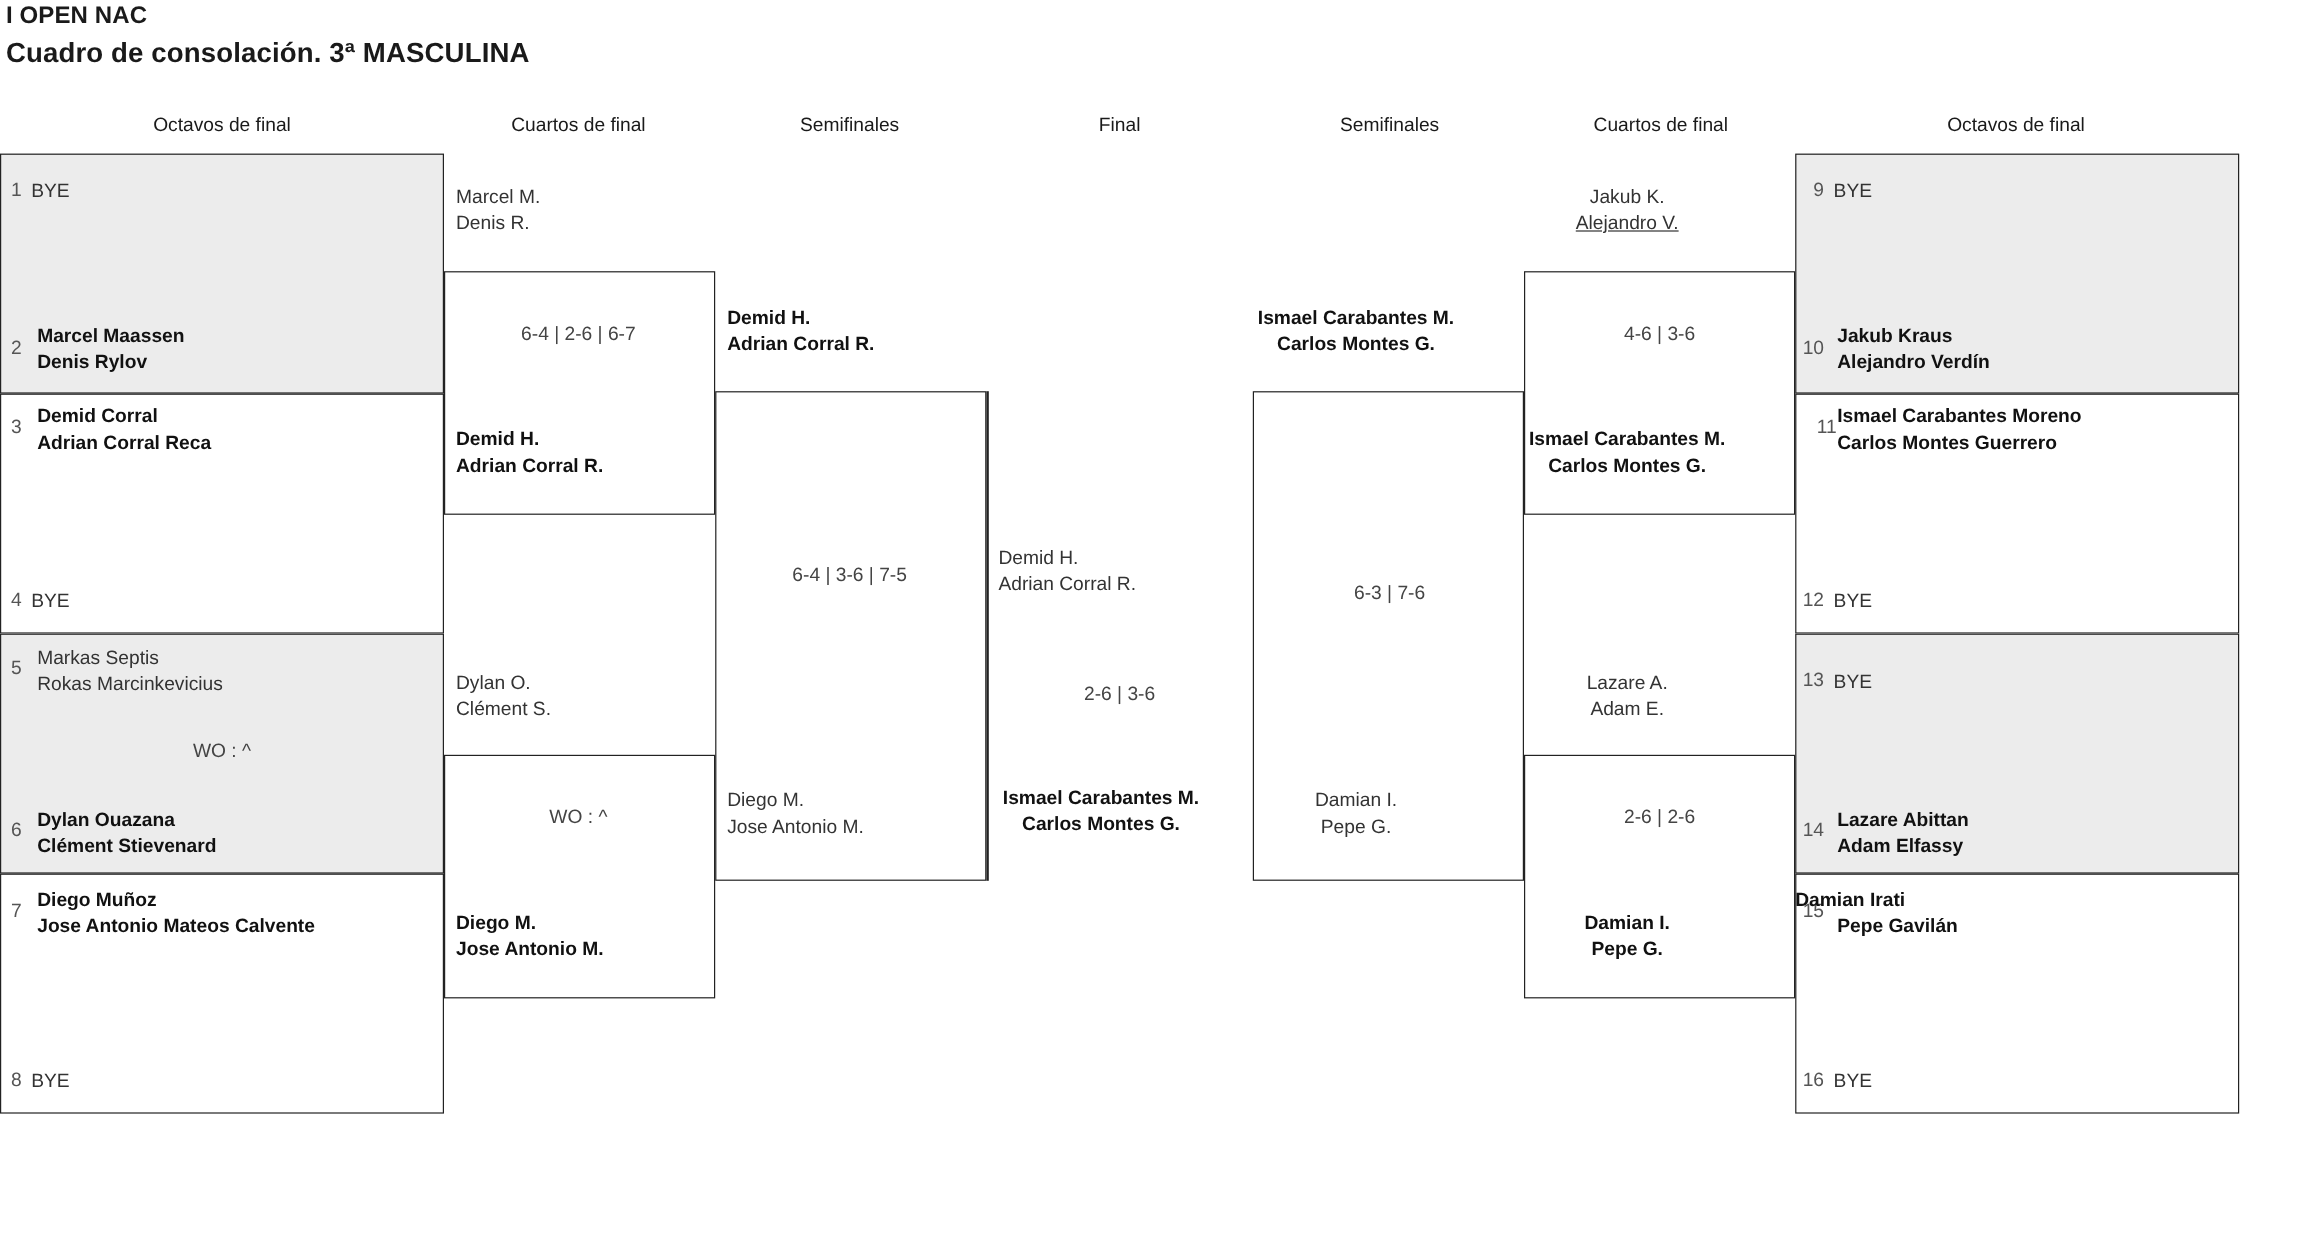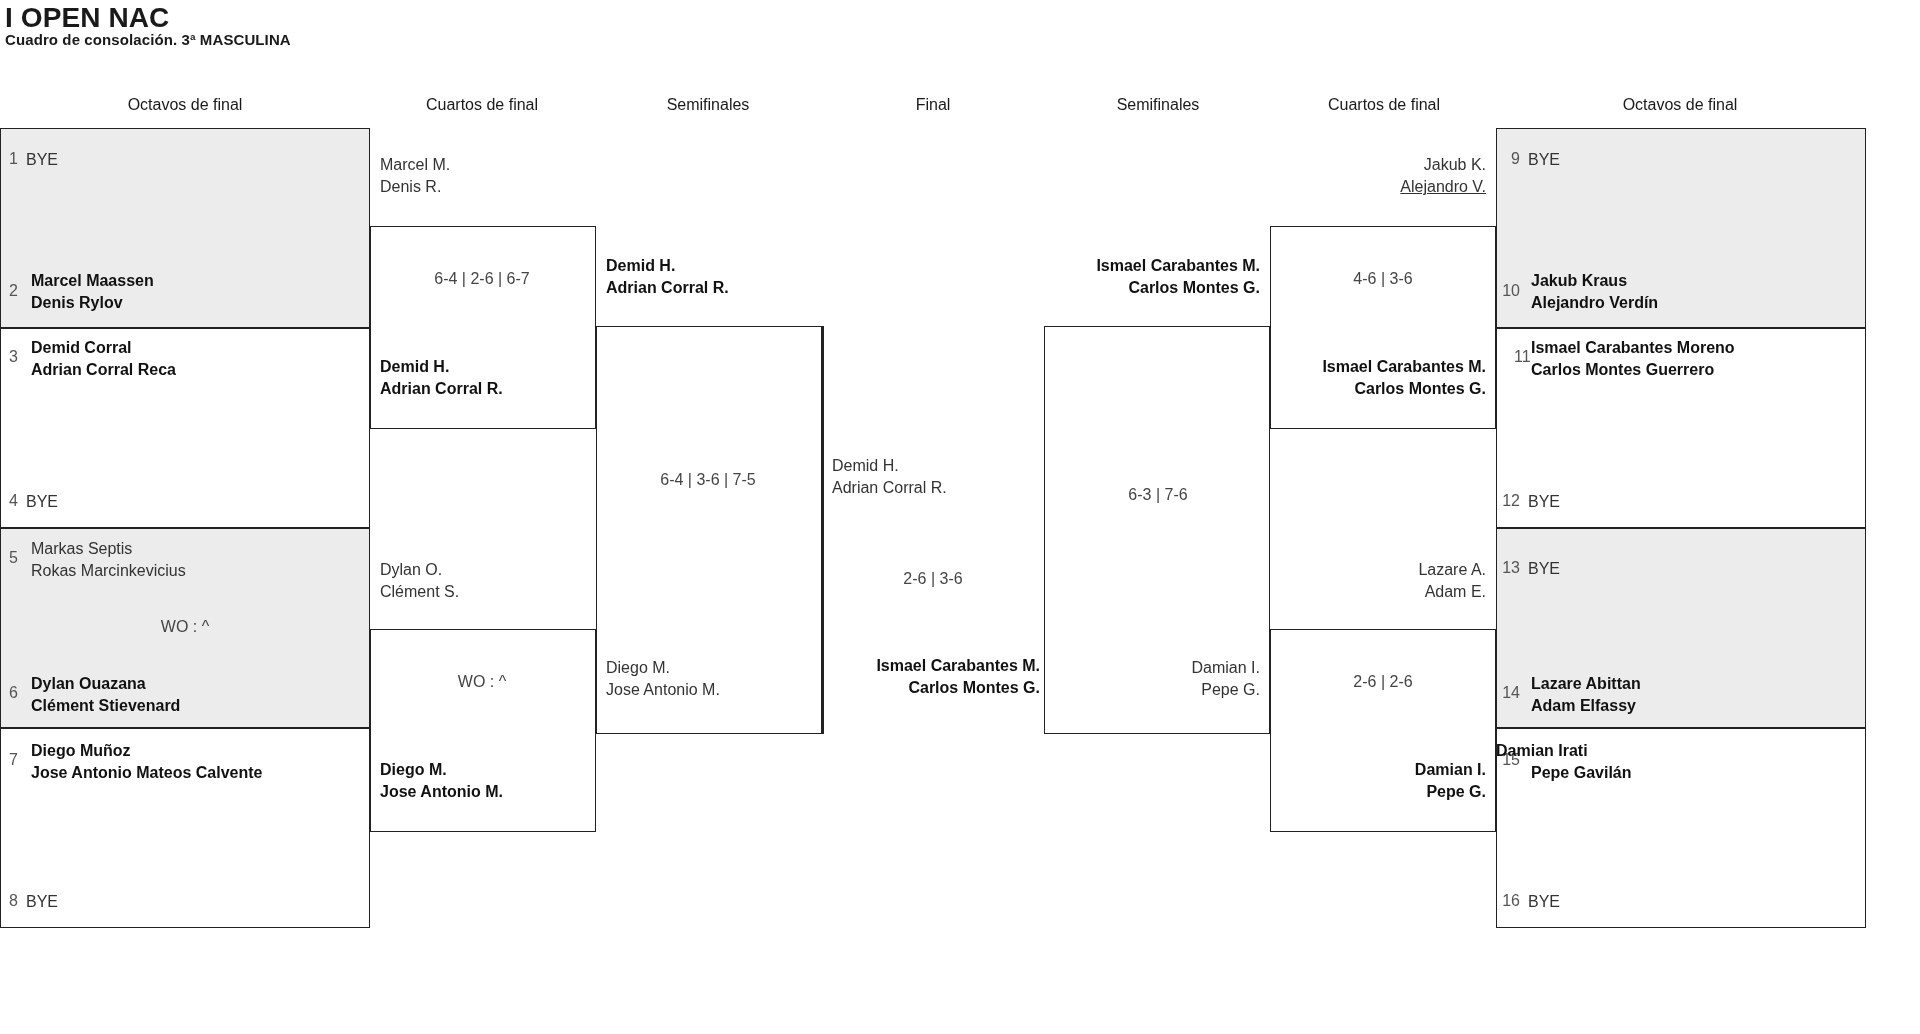--- a/index.html
+++ b/index.html
@@ -8,26 +8,26 @@
     background: #ffffff;
     font-family: "Liberation Sans", sans-serif;
     color: #1a1a1a;
     overflow: hidden;
   }
   #root { position: relative; width: 1920px; height: 1034px; }
 
   
   .hdr-title {
     position: absolute; left: 5px; top: 2px;
-    font-size: 28px; font-weight: 700; letter-spacing: .1px;
+    font-size: 20px; font-weight: 700; letter-spacing: .1px;
     white-space: nowrap;
   }
   .hdr-sub {
     position: absolute; left: 5px; top: 31px;
-    font-size: 15px; font-weight: 700; letter-spacing: .1px;
+    font-size: 23px; font-weight: 700; letter-spacing: .1px;
     white-space: nowrap;
   }
 
   
   .logo { position: absolute; left: 1718px; top: 6px; width: 196px; height: 50px; }
   .logo-dots { position: absolute; left: 0; top: 6px; width: 52px; height: 42px; }
   .dot { position: absolute; border-radius: 50%; }
   .logo-word {
     position: absolute; left: 54px; top: 2px;
     font-size: 40px; font-weight: 700; color: #6ec82a;
@@ -50,21 +50,21 @@
   .seed {
     position: absolute; font-size: 16px; color: #555;
     text-align: right; width: 22px;
   }
   .names {
     position: absolute; font-size: 16px; line-height: 22px;
     white-space: nowrap;
   }
   .names.bold { font-weight: 700; color: #111; }
   .names.norm { font-weight: 400; color: #333; }
-  .names.r { text-align: right; }
+  .names.r { text-align: center; }
   .score {
     position: absolute; font-size: 16px; color: #444;
     white-space: nowrap; text-align: center; transform: translateX(-50%);
   }
 </style>
 </head>
 <body>
 
 <div id="root">
 

